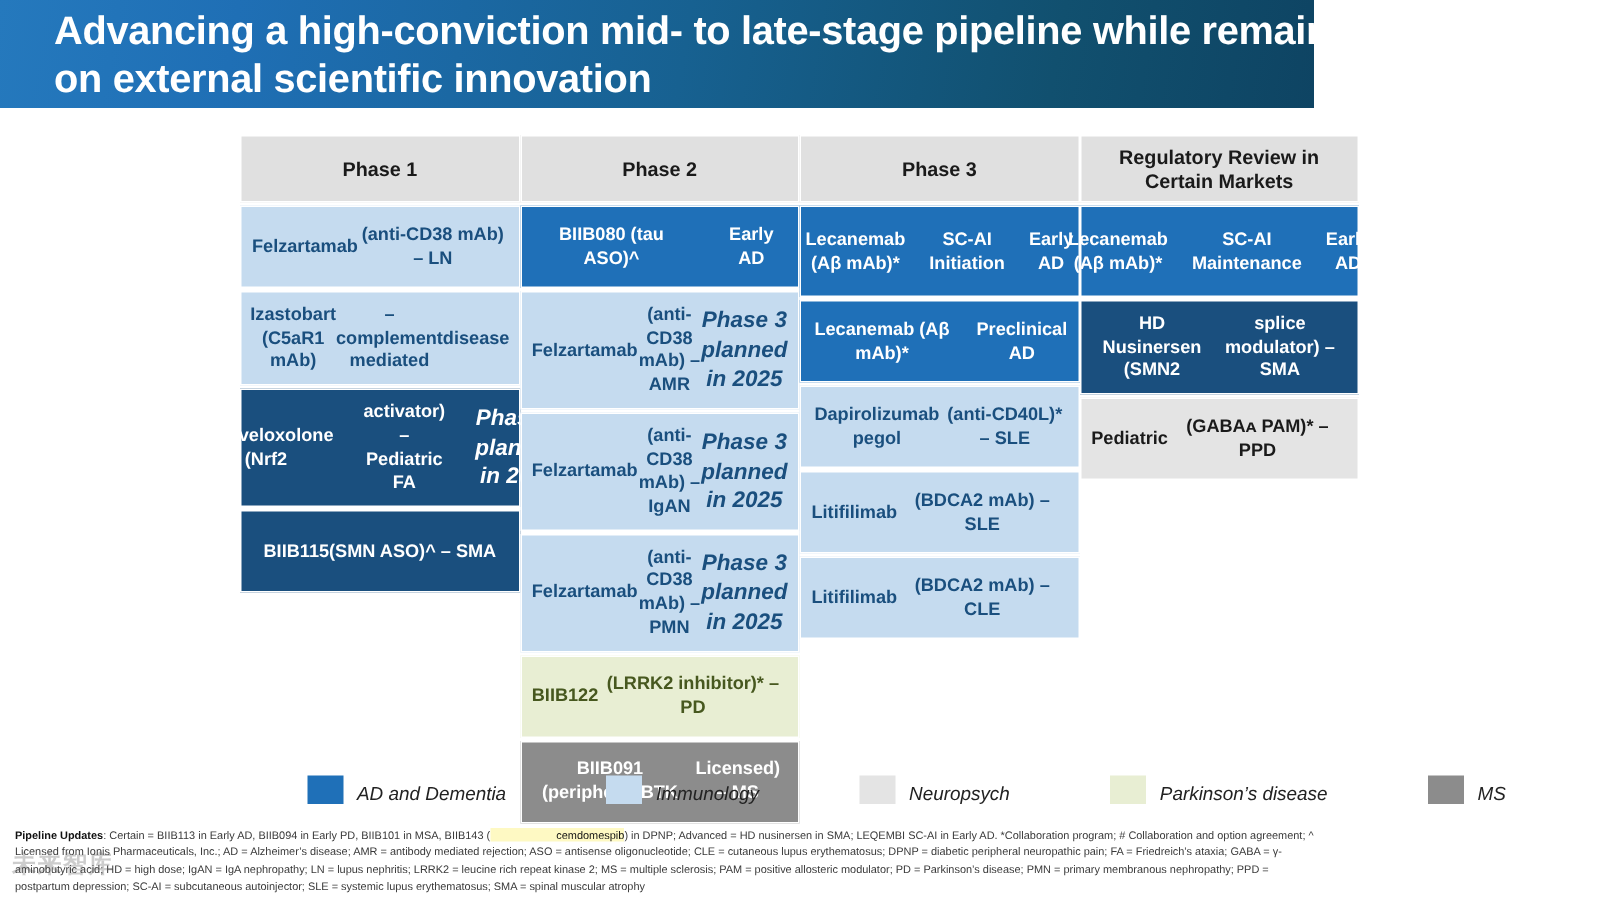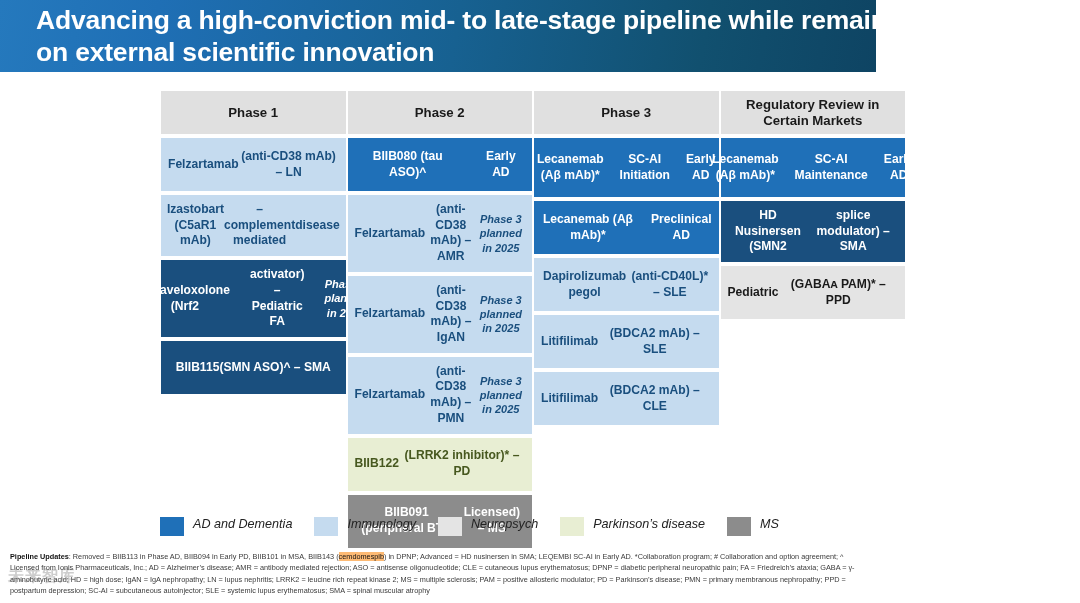--- a/index.html
+++ b/index.html
@@ -40,48 +40,48 @@
   .cell{
     box-sizing:border-box;
     display:flex;flex-direction:row;align-items:center;justify-content:center;
     text-align:center;
     font-size:12.1px;font-weight:bold;line-height:1.30;
     padding:7px 7px;
     border:1px solid #ffffff;
     margin-top:2px;
   }
   .cell .sub{
-    font-style:italic;font-weight:bold;font-size:11px;line-height:1.30;
+    font-style:italic;font-weight:bold;font-size:15px;line-height:1.30;
   }
 
   
   .c-imm   {background:#c5dbef;color:#1a4f7e;}
   .c-ad    {background:#1f70b8;color:#ffffff;gap:16px;}
   .c-nm    {background:#1a4f7e;color:#ffffff;}
   .c-np    {background:#e4e4e4;color:#1a1a1a;}
   .c-pd    {background:#e8eed3;color:#47581f;align-items:center;}
   .c-ms    {background:#8c8c8c;color:#ffffff;}
 
   
   .legend{
     position:absolute;left:160px;top:517px;width:800px;
     display:flex;align-items:center;
   }
-  .leg-item{display:flex;align-items:flex-start;margin-right:22px;}
+  .leg-item{display:flex;align-items:flex-end;margin-right:22px;margin-left:45px;}
   .swatch{width:24px;height:19px;display:inline-block;margin-right:9px;}
   .leg-label{font-size:12.6px;font-style:italic;color:#222;white-space:nowrap;}
 
   
   .foot{
     position:absolute;left:10px;top:551px;width:1064px;
     font-size:7.3px;line-height:1.55;color:#3a3a3a;
   }
   .foot p{margin:0;}
   .foot b{color:#111;}
-  .hl{background:#fdba74;color:#111;}
+  .hl{background:#fef9c3;color:#111;padding-left:44px;}
 
   .watermark{
     position:absolute;left:8px;top:566px;
     font-size:16px;color:rgba(90,90,90,0.30);
     letter-spacing:1px;pointer-events:none;font-weight:bold;
   }
 </style>
 </head>
 <body>
 
@@ -203,21 +203,21 @@
         <span class="leg-label">Parkinson’s disease</span>
       </div>
       <div class="leg-item">
         <span class="swatch" style="background: rgb(140, 140, 140);"></span>
         <span class="leg-label">MS</span>
       </div>
     </div>
 
   <div class="foot">
     <p>
-      <b>Pipeline Updates</b><span>: Removed = BIIB113 in Phase AD, BIIB094 in Early PD, BIIB101 in MSA, BIIB143 (</span><span class="hl">cemdomespib</span><span>) in DPNP; Advanced = HD nusinersen in SMA; LEQEMBI SC-AI in Early AD. *Collaboration program; # Collaboration and option agreement; ^</span>
+      <b>Pipeline Updates</b><span>: Certain = BIIB113 in Early AD, BIIB094 in Early PD, BIIB101 in MSA, BIIB143 (</span><span class="hl">cemdomespib</span><span>) in DPNP; Advanced = HD nusinersen in SMA; LEQEMBI SC-AI in Early AD. *Collaboration program; # Collaboration and option agreement; ^</span>
     </p>
     <p>Licensed from Ionis Pharmaceuticals, Inc.; AD = Alzheimer’s disease; AMR = antibody mediated rejection; ASO = antisense oligonucleotide; CLE = cutaneous lupus erythematosus; DPNP = diabetic peripheral neuropathic pain; FA = Friedreich’s ataxia; GABA = γ-</p>
     <p>aminobutyric acid; HD = high dose; IgAN = IgA nephropathy; LN = lupus nephritis; LRRK2 = leucine rich repeat kinase 2; MS = multiple sclerosis; PAM = positive allosteric modulator; PD = Parkinson’s disease; PMN = primary membranous nephropathy; PPD =</p>
     <p>postpartum depression; SC-AI = subcutaneous autoinjector; SLE = systemic lupus erythematosus; SMA = spinal muscular atrophy</p>
   </div>
 
   <div class="watermark">未来智库</div>
 
 </div>
 

